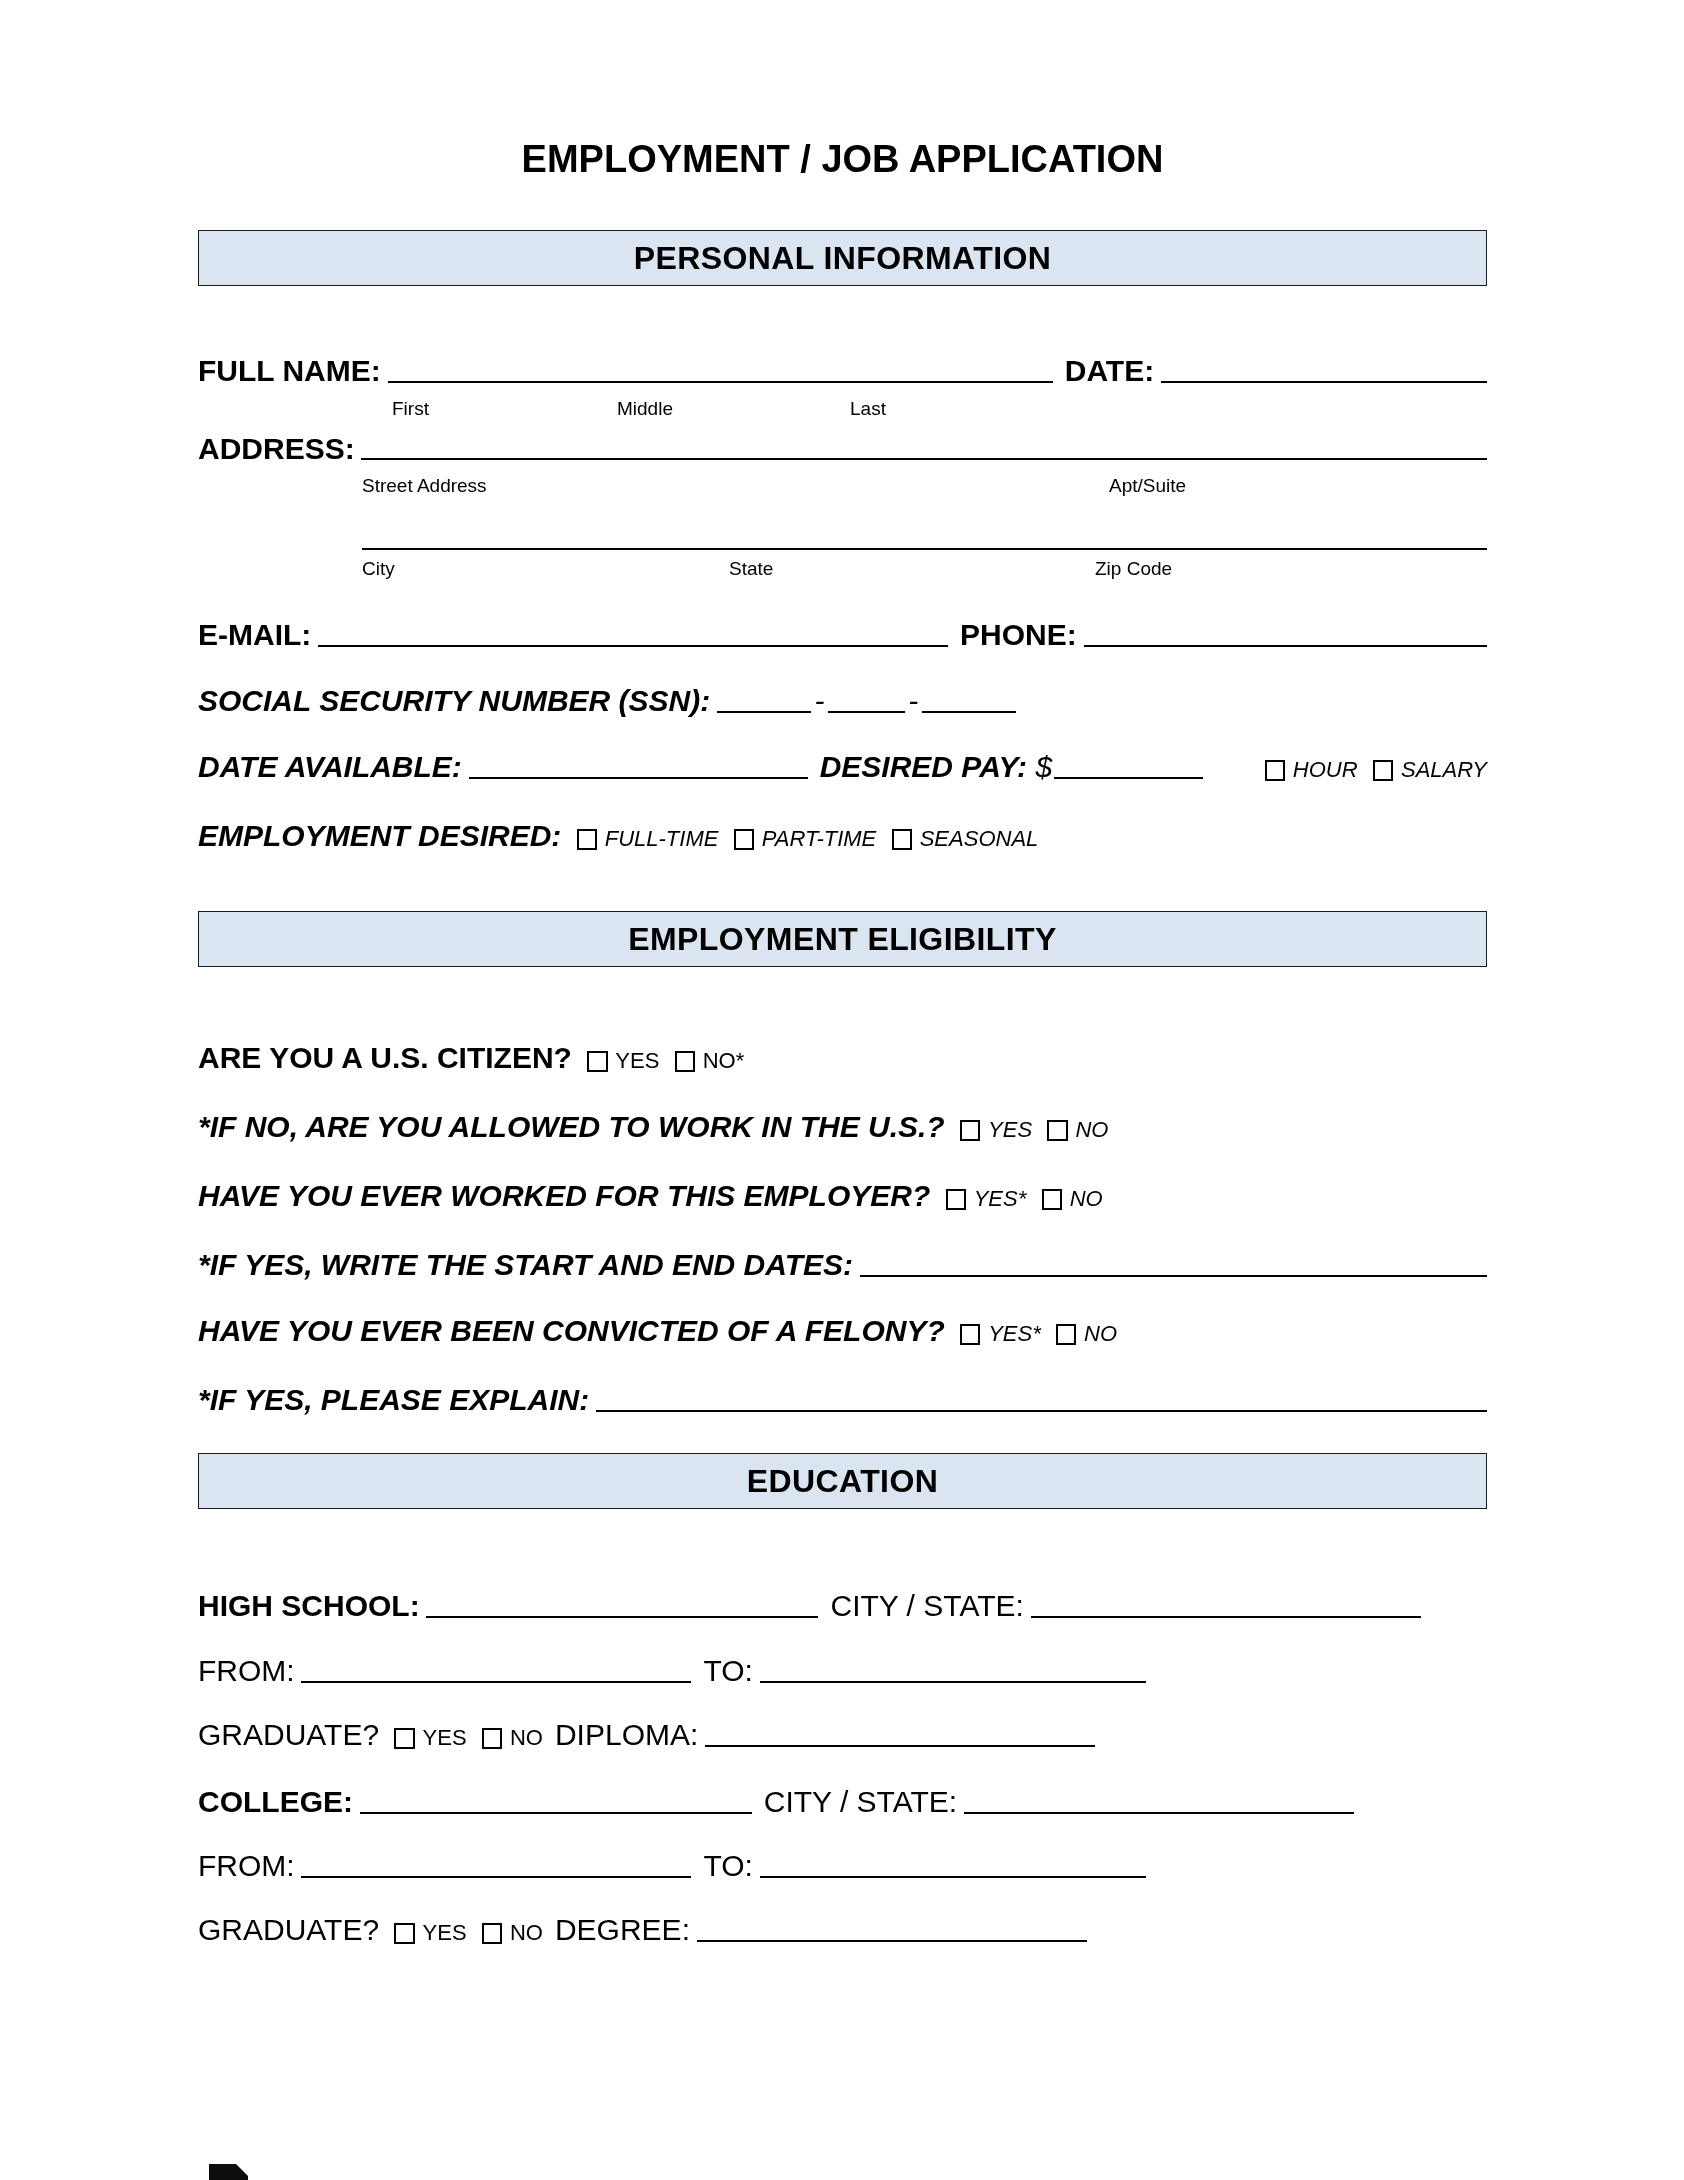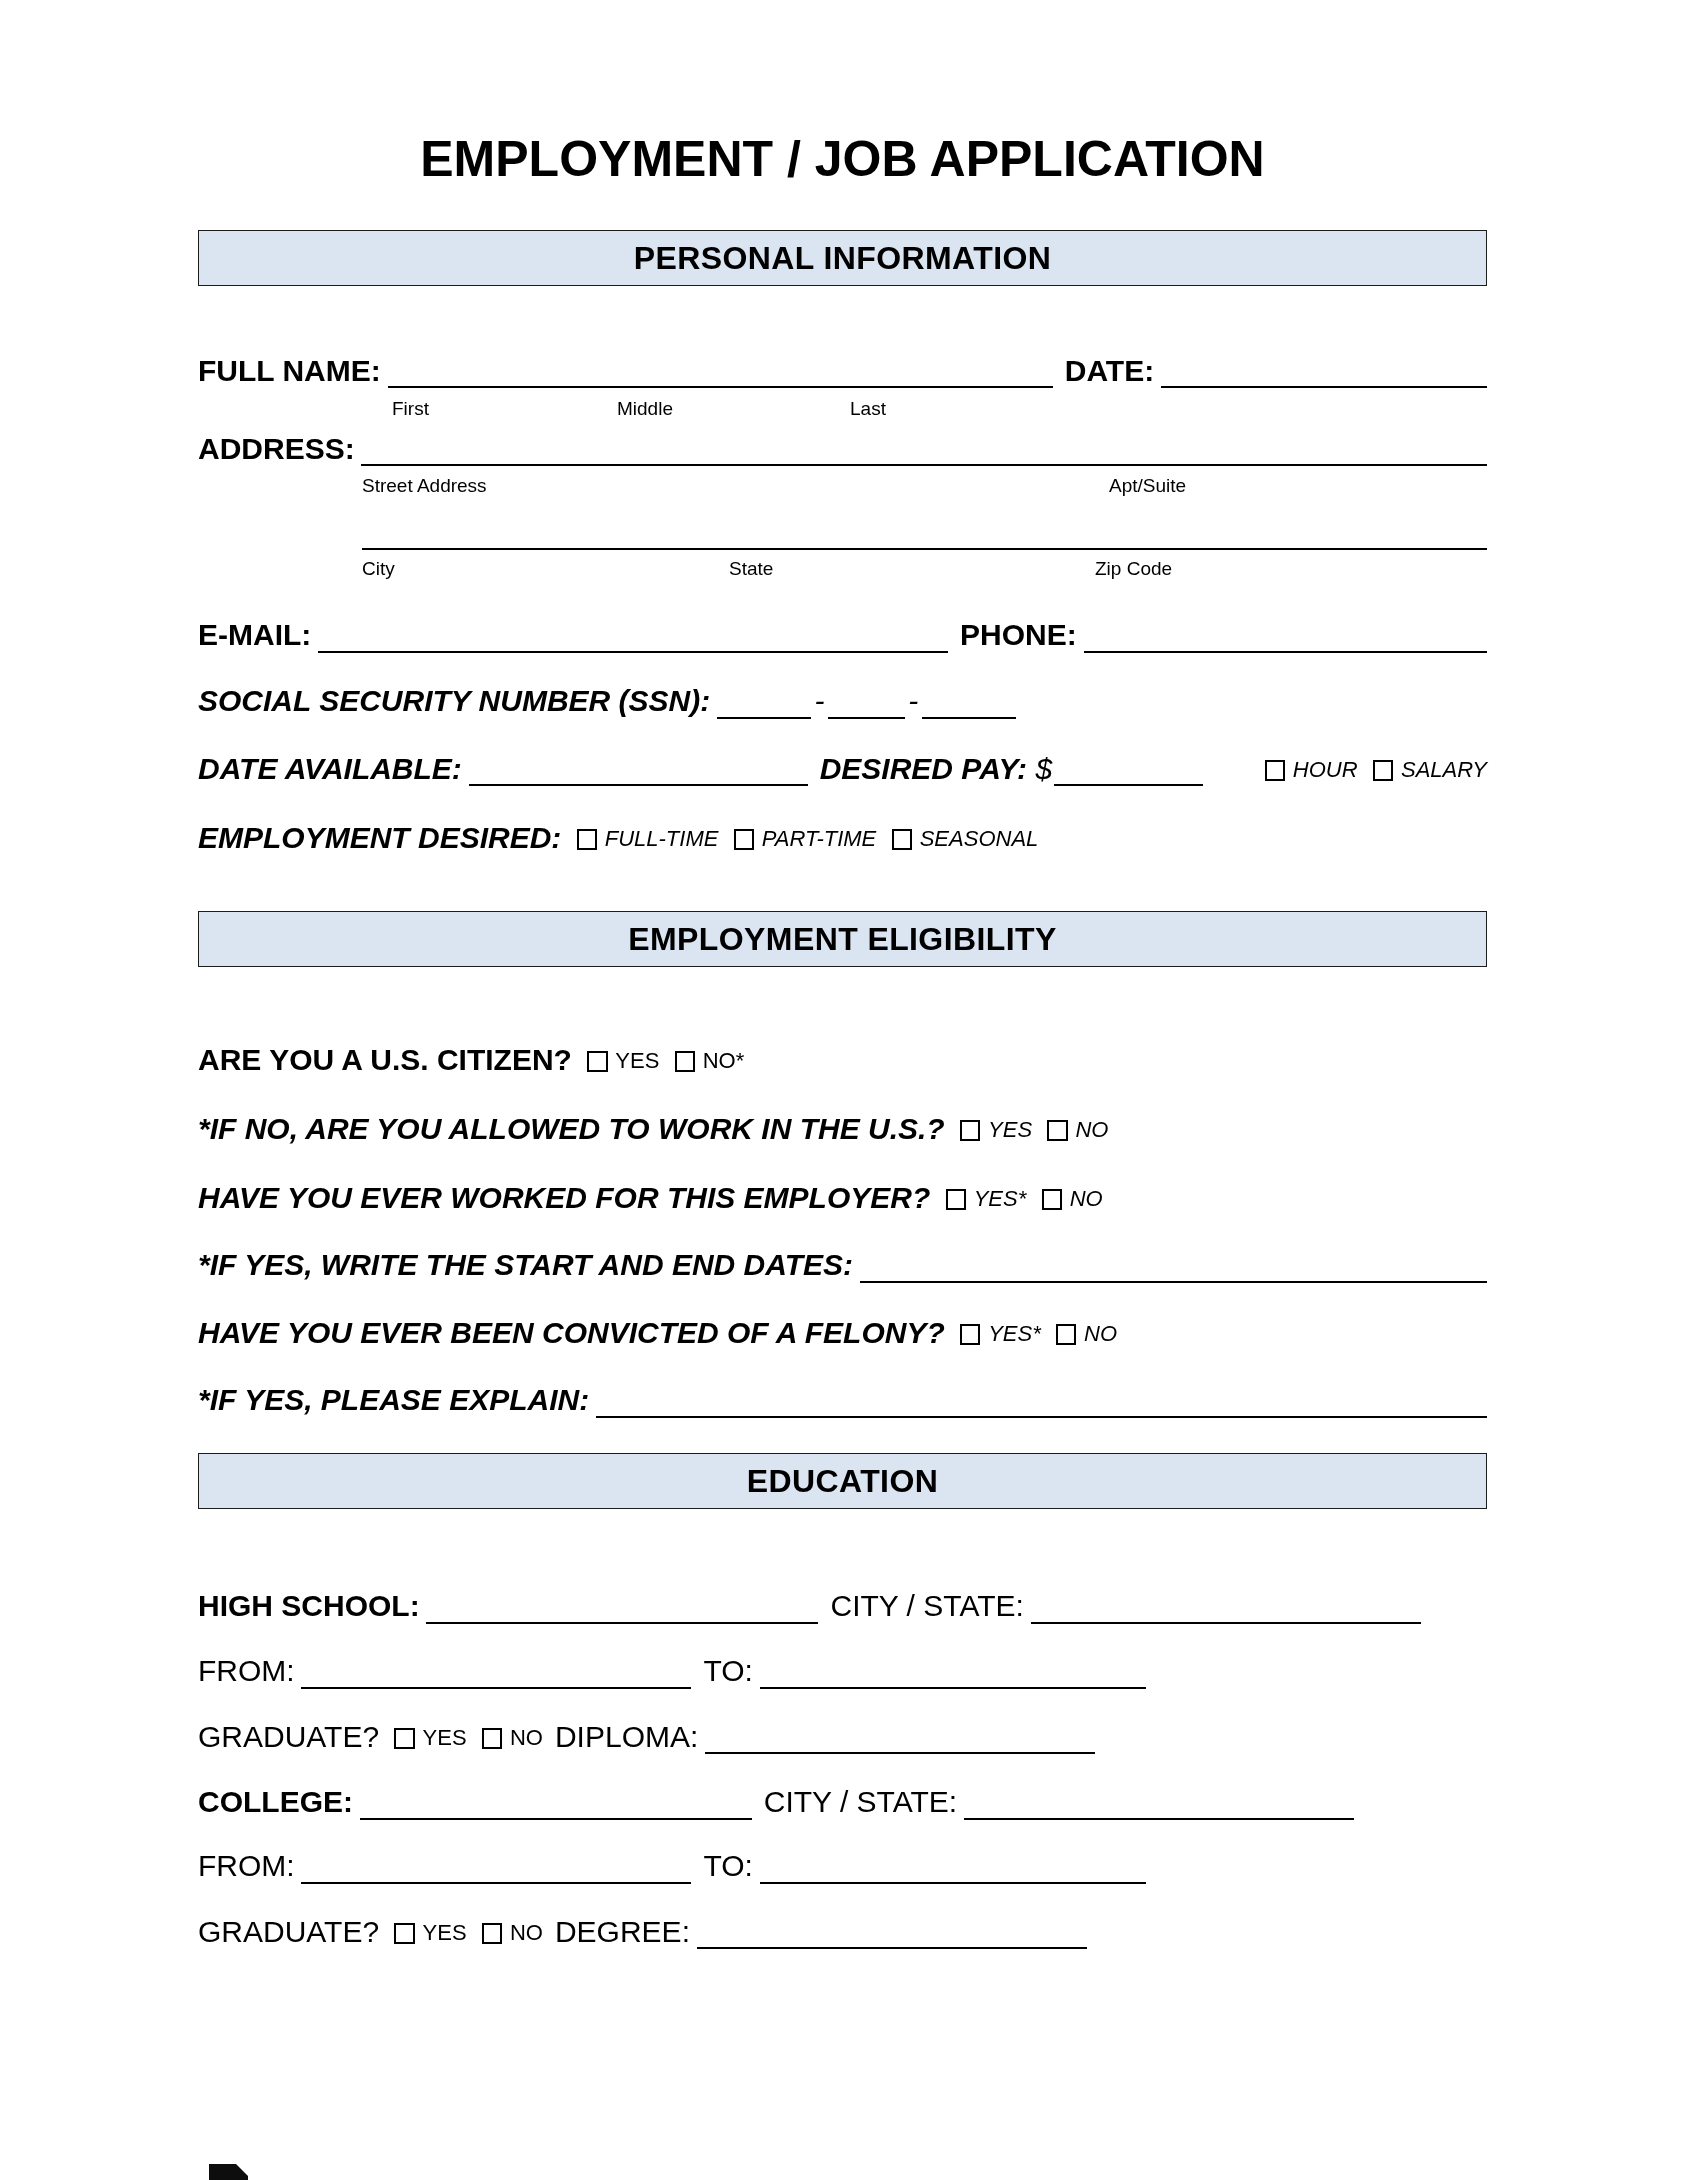--- a/index.html
+++ b/index.html
@@ -1,30 +1,30 @@
 <!DOCTYPE html>
 <html style="font-size:13.6px"><head>
 <meta charset="utf-8">
 <style>
   * { margin:0; padding:0; box-sizing:border-box; }
   html,body { width:1685px; height:2181px; background:#ffffff; }
   body { font-family:"Liberation Sans", sans-serif; color:#000; overflow:hidden; }
   .page { position:relative; width:1685px; height:2181px; padding:0 198px; }
 
-  .doc-title { margin-top:135px; font-size:50px; font-weight:bold; text-align:center;
+  .doc-title { margin-top:135px; font-size:38px; font-weight:bold; text-align:center;
                line-height:49px; letter-spacing:0px; }
 
   .section-bar { height:56px; border:1.7px solid #1c1c1c; background:#dbe5f1;
                  display:flex; align-items:center; justify-content:center;
                  font-size:32px; font-weight:bold; letter-spacing:0.4px; }
   .bar-personal { margin-top:46px; }
   .bar-eligibility { margin-top:54px; }
   .bar-education { margin-top:35px; }
 
-  .row { display:flex; align-items:center; line-height:37px; font-size:30px; white-space:nowrap; }
+  .row { display:flex; align-items:flex-start; line-height:37px; font-size:30px; white-space:nowrap; }
   .lbl { font-weight:bold; }
   .lbl-reg { font-weight:normal; }
 
   .blank { display:inline-block; height:25.6px; border-bottom:2.6px solid #000;
            position:relative; top:5.1px; margin-left:6.8px; }
   .grow { flex:1 1 auto; }
 
   .cb { display:inline-block; width:20.4px; height:20.4px; border:2.6px solid #000;
         position:relative; top:3.4px; margin-right:7.7px; background:#fff; }
   .opt { margin-left:15.3px; white-space:nowrap; }

